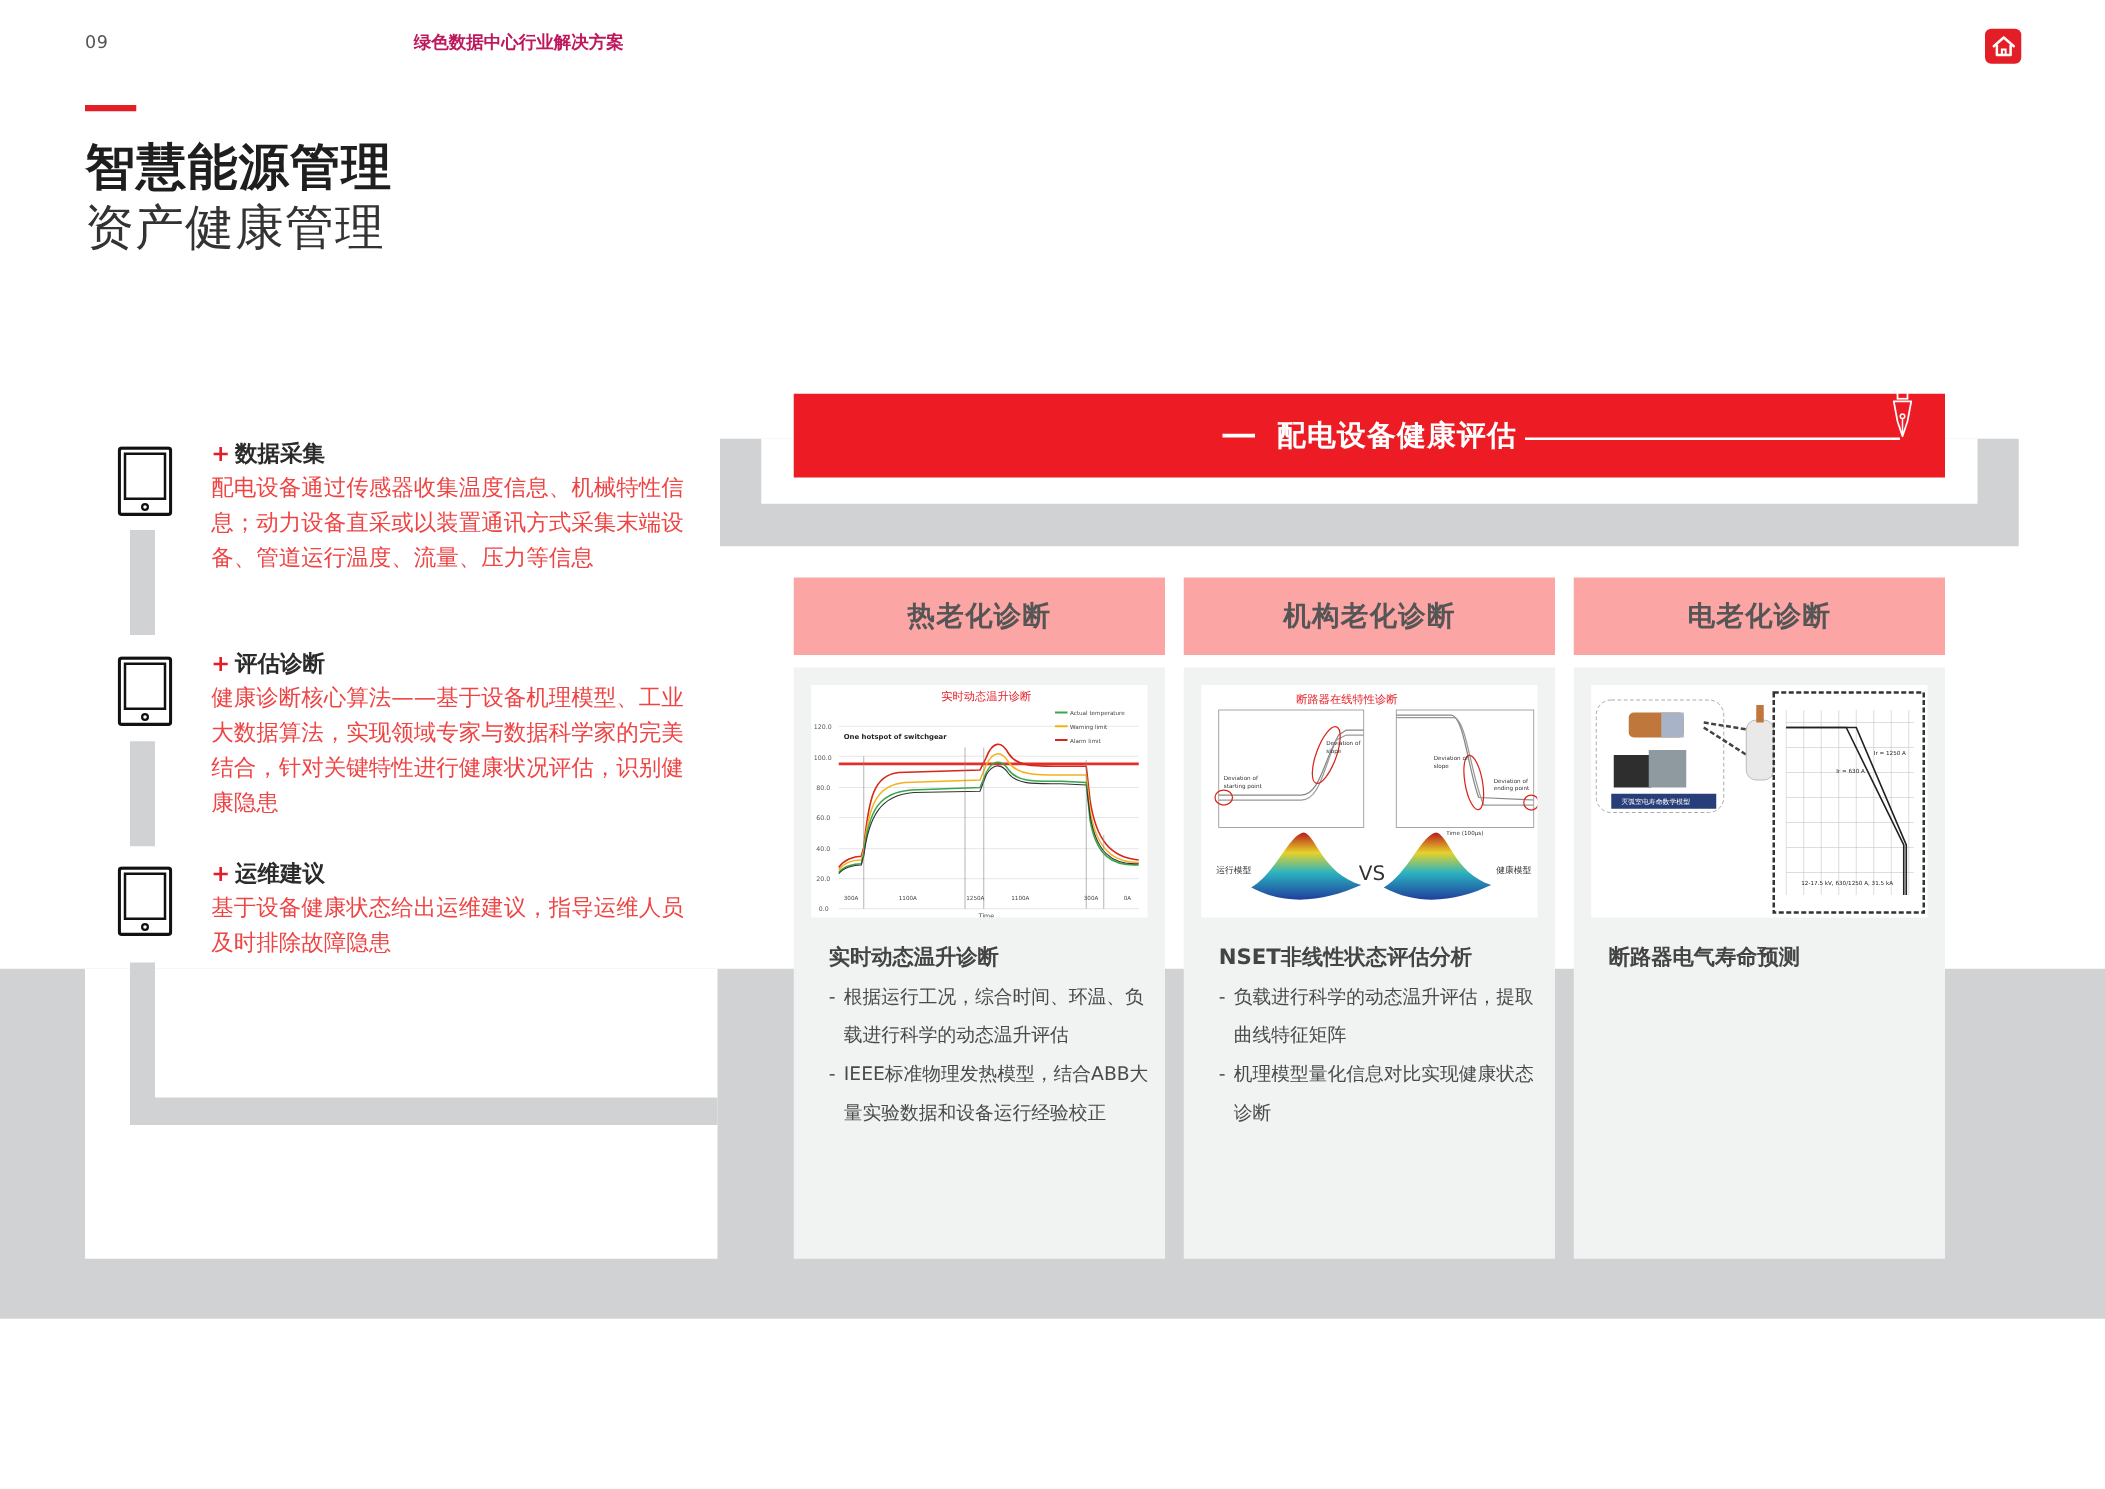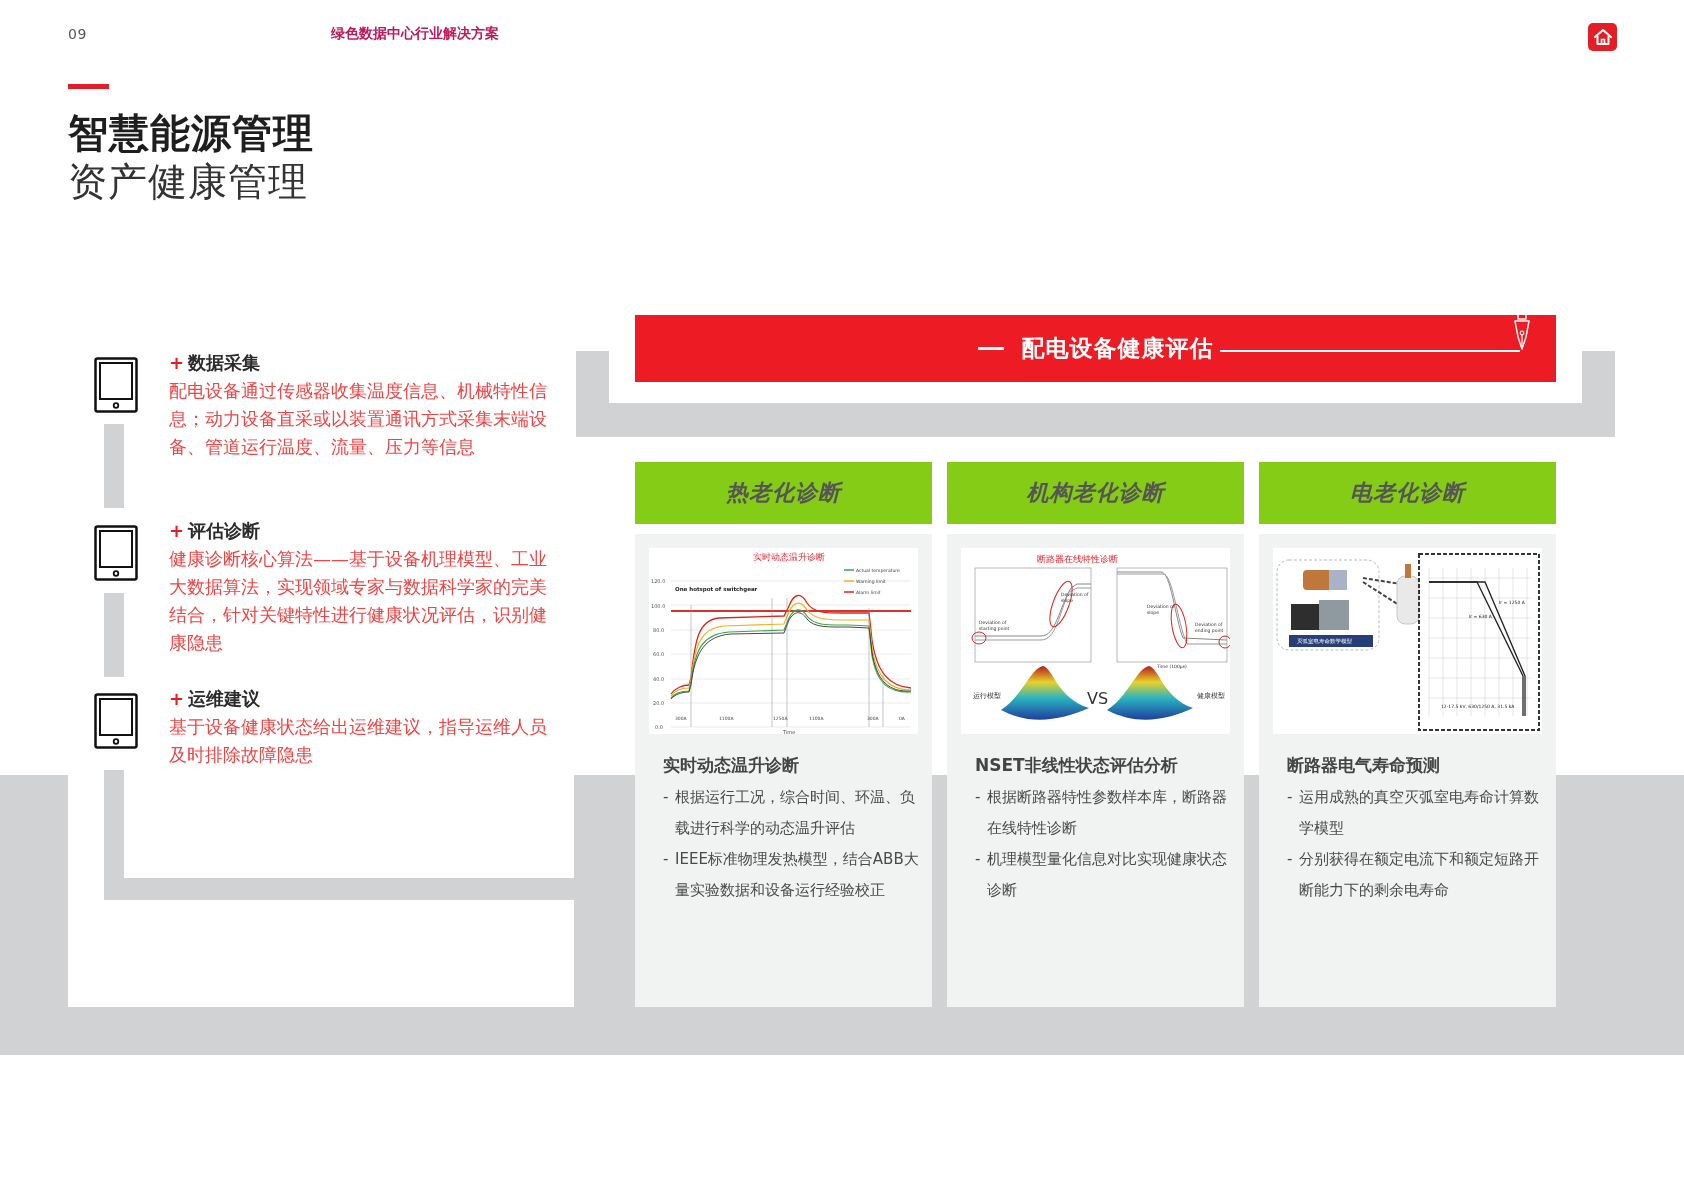--- a/index.html
+++ b/index.html
@@ -35,21 +35,21 @@
   .pen { position: absolute; left: 877px; top: -2px; }
 
   
   .feature { left: 94px; width: 470px; }
   .tablet { position: absolute; left: 0; top: 0; }
   .feat-title { position: absolute; left: 75px; top: -6px; font-size: 18px; font-weight: bold; color: #2b2b2b; }
   .feat-title .plus { color: #e41e26; margin-right: 4px; }
   .feat-body { position: absolute; left: 75px; top: 20px; width: 390px; font-size: 18px; line-height: 28px; color: #ef4444; }
 
   
-  .card-head { top: 462px; width: 297px; height: 62px; background: #84cc16; display: flex; align-items: center; justify-content: center; font-size: 22px; font-weight: bold; color: #555; letter-spacing: 1px; font-style: italic; }
+  .card-head { top: 462px; width: 297px; height: 62px; background: #fca5a5; display: flex; align-items: center; justify-content: center; font-size: 22px; font-weight: bold; color: #555; letter-spacing: 1px; }
   .card-body { top: 534px; width: 297px; height: 473px; background: #f1f2f2; padding-left: 40px; }
   .card-img { position: absolute; left: 14px; top: 14px; width: 269px; height: 186px; background: #fff; overflow: hidden; }
   .card-sub { position: absolute; left: 28px; top: 220px; font-size: 17px; font-weight: bold; color: #444; }
   .card-list { position: absolute; left: 28px; top: 248px; width: 262px; list-style: none; }
   .card-list li { position: relative; padding-left: 12px; font-size: 15px; line-height: 31px; color: #4a4a4a; }
   .card-list li::before { content: "-"; position: absolute; left: 0; top: 0; }
 </style>
 </head>
 <body>
 
@@ -217,21 +217,21 @@
       </defs>
       <path d="M40 162 C60 150 70 120 82 118 C92 120 96 150 128 160 C100 172 70 178 40 162 Z" fill="url(#mnt)"></path>
       <path d="M146 162 C166 150 176 120 188 118 C198 120 202 150 232 160 C206 172 176 178 146 162 Z" fill="url(#mnt)"></path>
       <text x="12" y="150" font-size="7" fill="#333" font-family="DejaVu Sans, sans-serif">运行模型</text>
       <text x="126" y="156" font-size="16" fill="#333" font-family="DejaVu Sans, sans-serif">VS</text>
       <text x="236" y="150" font-size="7" fill="#333" font-family="DejaVu Sans, sans-serif">健康模型</text>
     </svg>
   </div>
   <div class="card-sub">NSET非线性状态评估分析</div>
   <ul class="card-list">
-    <li>根据断路器特性参数样本库，断路器在线特性诊断</li>
+    <li>负载进行科学的动态温升评估，提取曲线特征矩阵</li>
     <li>机理模型量化信息对比实现健康状态诊断</li>
   </ul>
 </div>
 
 <div class="abs card-head" style="left:1259px;">电老化诊断</div>
 <div class="abs card-body" style="left:1259px;">
   <div class="card-img">
     <svg width="269" height="186" viewBox="0 0 269 186">
       <rect x="4" y="12" width="102" height="90" rx="12" fill="none" stroke="#aaa" stroke-width="0.8" stroke-dasharray="3 2"></rect>
       <rect x="30" y="22" width="44" height="20" rx="4" fill="#c0773c"></rect>
@@ -265,17 +265,13 @@
       <path d="M156 34 L204 34 L250 128 L250 168" fill="none" stroke="#222" stroke-width="1.3"></path>
       <path d="M156 34 L212 34 L252 128 L252 168" fill="none" stroke="#222" stroke-width="1.3"></path>
       <g font-size="4.5" fill="#222" font-family="DejaVu Sans, sans-serif">
         <text x="226" y="56">Ir = 1250 A</text>
         <text x="196" y="70">Ir = 630 A</text>
         <text x="168" y="160">12-17.5 kV, 630/1250 A, 31.5 kA</text>
       </g>
     </svg>
   </div>
   <div class="card-sub">断路器电气寿命预测</div>
-  <ul class="card-list">
-    <li>运用成熟的真空灭弧室电寿命计算数学模型</li>
-    <li>分别获得在额定电流下和额定短路开断能力下的剩余电寿命</li>
-  </ul>
 </div>
 
 </body></html>

